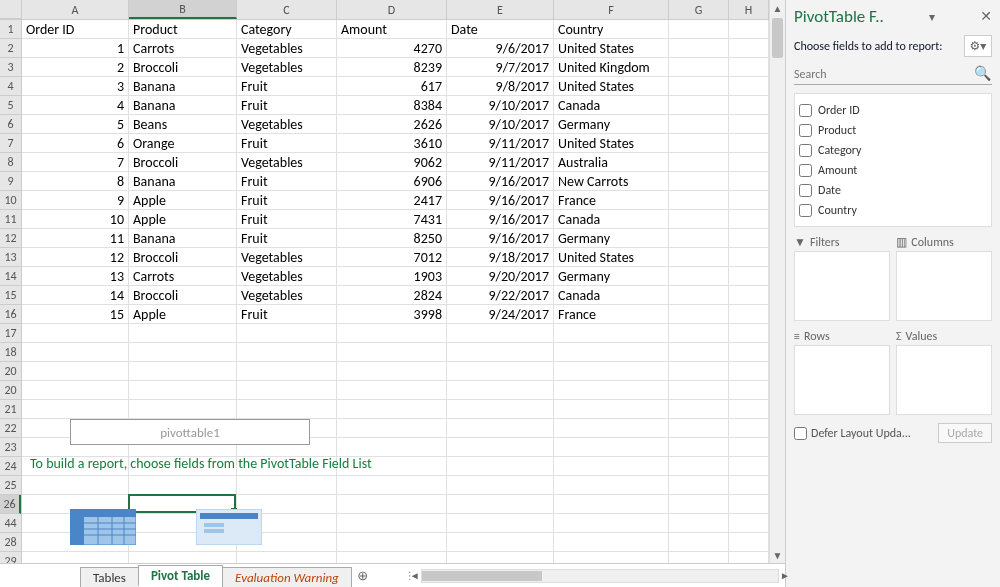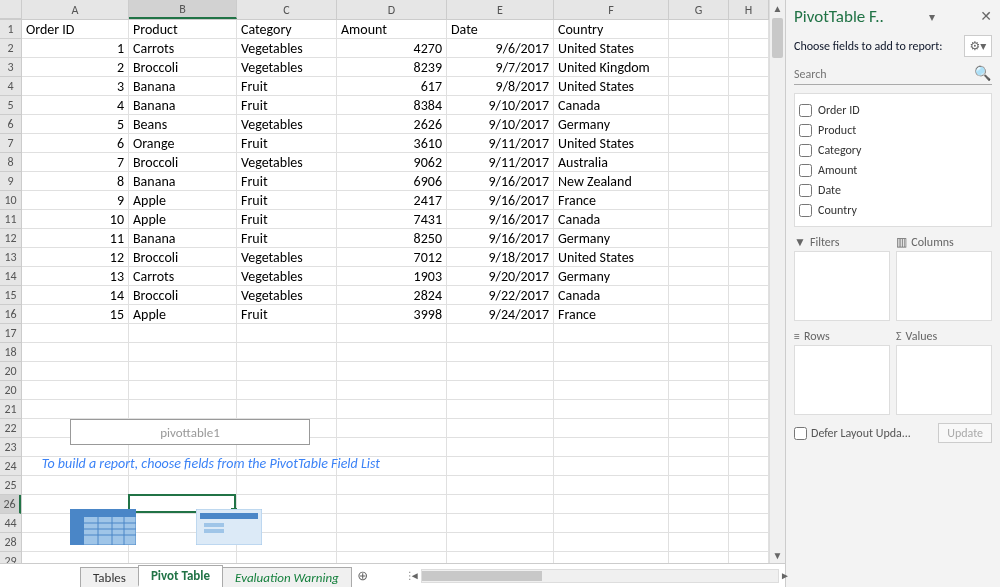--- a/index.html
+++ b/index.html
@@ -21,34 +21,34 @@
 .cells { position: relative; }
 .row { display: flex; height: 19px; }
 .cell { border-right: 1px solid #e0e0e0; border-bottom: 1px solid #e0e0e0; padding: 0 4px; display: flex; align-items: center; font-size: 14px; color: #000; overflow: hidden; white-space: nowrap; }
 .cell.num { justify-content: flex-end; }
 
 .active-cell { position: absolute; border: 2px solid #217346; pointer-events: none; }
 .active-cell::after { content:''; position:absolute; right:-3px; bottom:-3px; width:6px; height:6px; background:#217346; }
 
 .pivot-overlay { position: absolute; pointer-events: none; }
 .pivot-box1 { position: absolute; width: 240px; height: 26px; border: 1px solid #999; display:flex; align-items:center; justify-content:center; color:#999; font-size:13px; background: #fff; }
-.pivot-text { position: absolute; width: 350px; text-align:right; color:#3b82f6; font-size:14px; line-height: 18px; font-style: italic; }
+.pivot-text { position: absolute; width: 350px; text-align:left; color:#15803d; font-size:14px; line-height: 18px; }
 .pivot-iconrow { position: absolute; display: flex; gap: 60px; }
 .pivot-icon { width: 66px; height: 36px; }
 .pivot-icon svg { width:100%; height:100%; }
 
 .vscrollbar { position:absolute; right:0; top:0; bottom:0; width:16px; background:#f0f0f0; border-left:1px solid #ddd; }
 .vscrollbar .up, .vscrollbar .down { height:16px; display:flex; align-items:center; justify-content:center; color:#666; font-size:10px; }
 .vscrollbar .thumb { position:absolute; top:18px; left:2px; right:2px; height:40px; background:#c8c8c8; border-radius:2px; }
 
 .bottom-bar { height: 24px; display:flex; align-items:center; border-top:1px solid #ccc; background:#fff; position:relative; }
 .sheet-tabs { display:flex; align-items:flex-end; height:100%; margin-left:80px; }
 .sheet-tab { padding: 2px 12px; border:1px solid #aaa; border-bottom:none; font-size:13px; color:#333; background:#f0f0f0; margin-right:-1px; cursor:pointer; }
 .sheet-tab.active { background:#fff; border-bottom:2px solid #fff; font-weight:bold; color:#217346; }
-.sheet-tab.eval { color:#15803d; font-style:italic; }
+.sheet-tab.eval { color:#c2410c; font-style:italic; }
 .add-sheet { width:24px; display:flex; align-items:center; justify-content:center; color:#666; cursor:pointer; }
 .hscroll { flex:1; height:14px; background:#f0f0f0; margin:0 6px; border:1px solid #ddd; position:relative; }
 .hscroll .thumb { position:absolute; left:0; top:1px; bottom:1px; width:120px; background:#c8c8c8; }
 .hscroll .left, .hscroll .right { position:absolute; top:0; bottom:0; width:14px; display:flex; align-items:center; justify-content:center; font-size:10px; color:#666;}
 .hscroll .left { left:-14px; } .hscroll .right { right:-14px; }
 
 .side-panel { width: 215px; background:#f3f3f3; border-left:1px solid #ccc; display:flex; flex-direction:column; padding:6px 8px; font-size:12px; color:#333; }
 .panel-header { display:flex; align-items:center; justify-content:space-between; margin-bottom:8px; }
 .panel-title { font-size:17px; color:#217346; white-space:nowrap; overflow:hidden; }
 .panel-close { font-size:14px; color:#666; cursor:pointer; }
@@ -205,21 +205,21 @@
             <div class="cell" style="width: 115px;">Australia</div>
             <div class="cell" style="width: 60px;"></div>
             <div class="cell" style="width: 40px;"></div>
           </div>
           <div class="row">
             <div class="cell num" style="width: 107px;">8</div>
             <div class="cell" style="width: 108px;">Banana</div>
             <div class="cell" style="width: 100px;">Fruit</div>
             <div class="cell num" style="width: 110px;">6906</div>
             <div class="cell num" style="width: 107px;">9/16/2017</div>
-            <div class="cell" style="width: 115px;">New Zealand</div>
+            <div class="cell" style="width: 115px;">New Carrots</div>
             <div class="cell" style="width: 60px;"></div>
             <div class="cell" style="width: 40px;"></div>
           </div>
           <div class="row">
             <div class="cell num" style="width: 107px;">9</div>
             <div class="cell" style="width: 108px;">Apple</div>
             <div class="cell" style="width: 100px;">Fruit</div>
             <div class="cell num" style="width: 110px;">2417</div>
             <div class="cell num" style="width: 107px;">9/16/2017</div>
             <div class="cell" style="width: 115px;">France</div>

